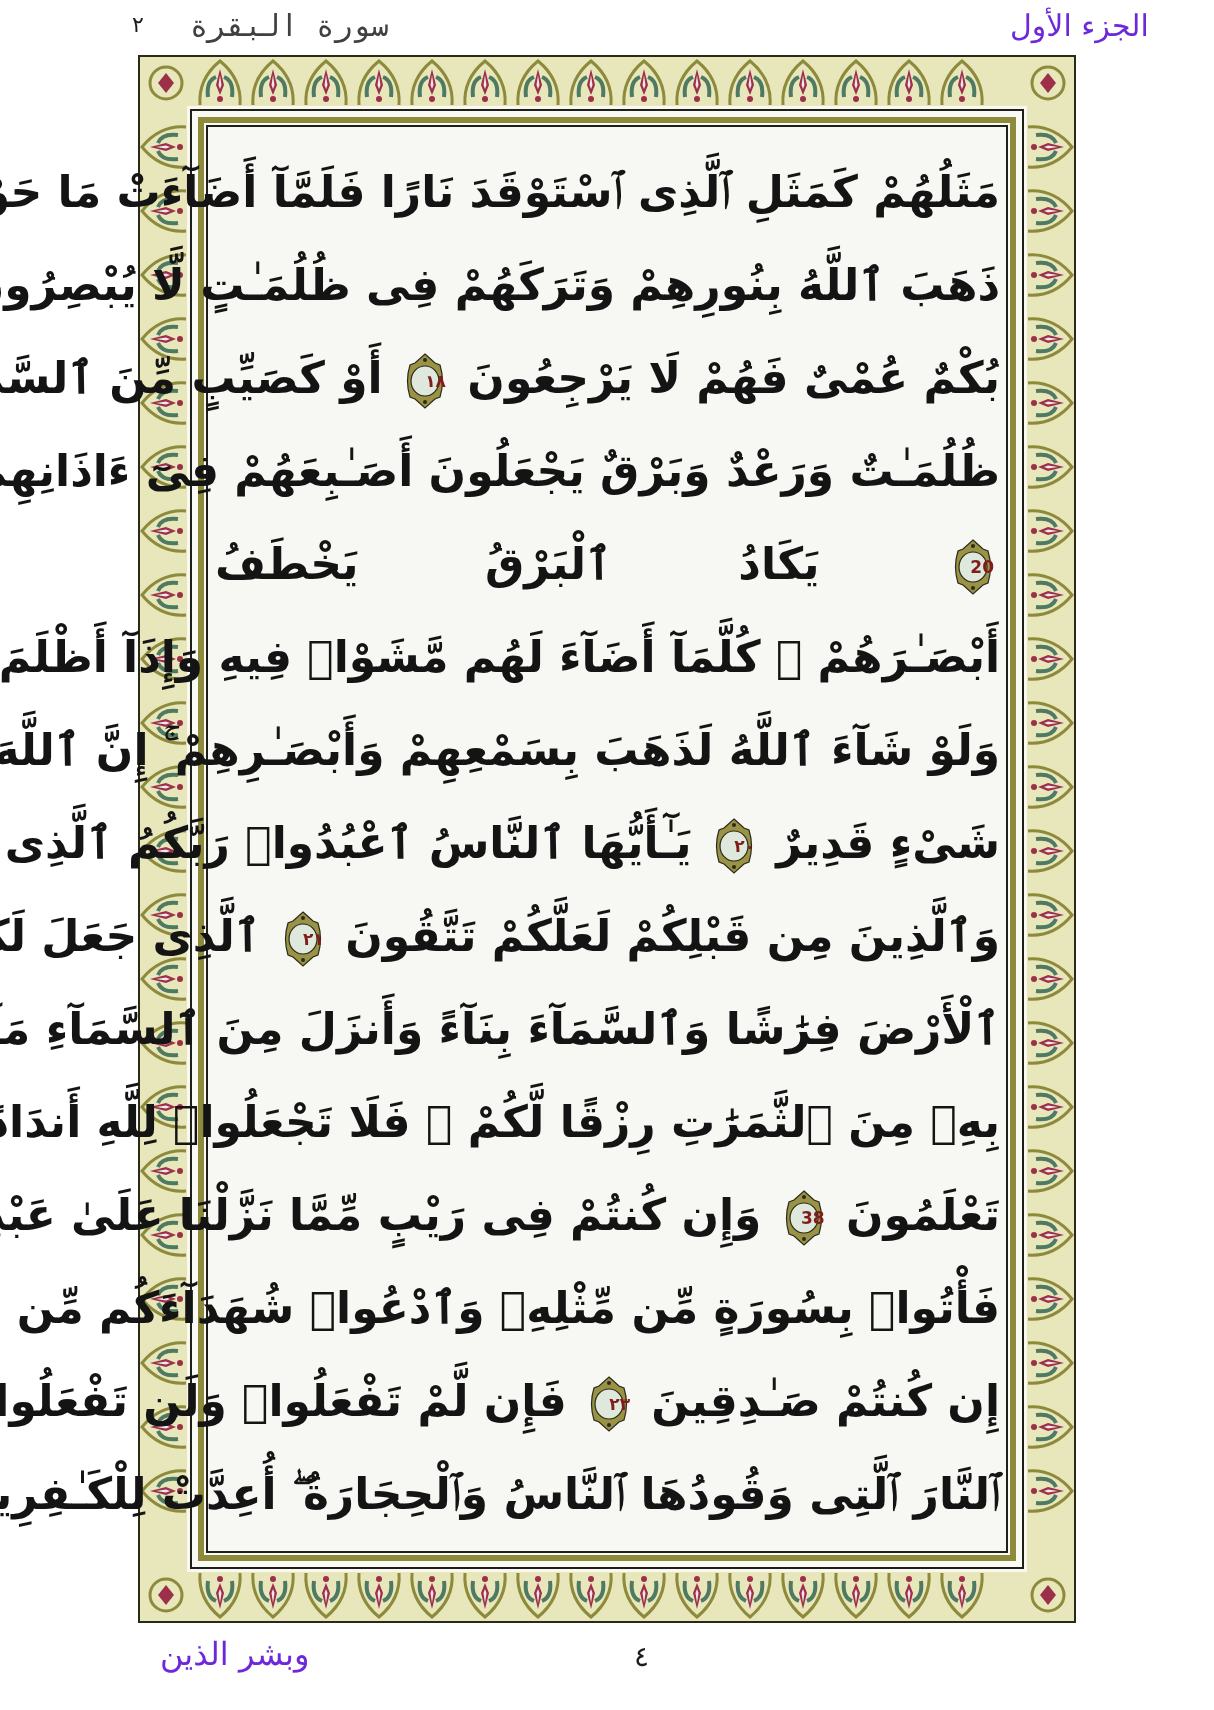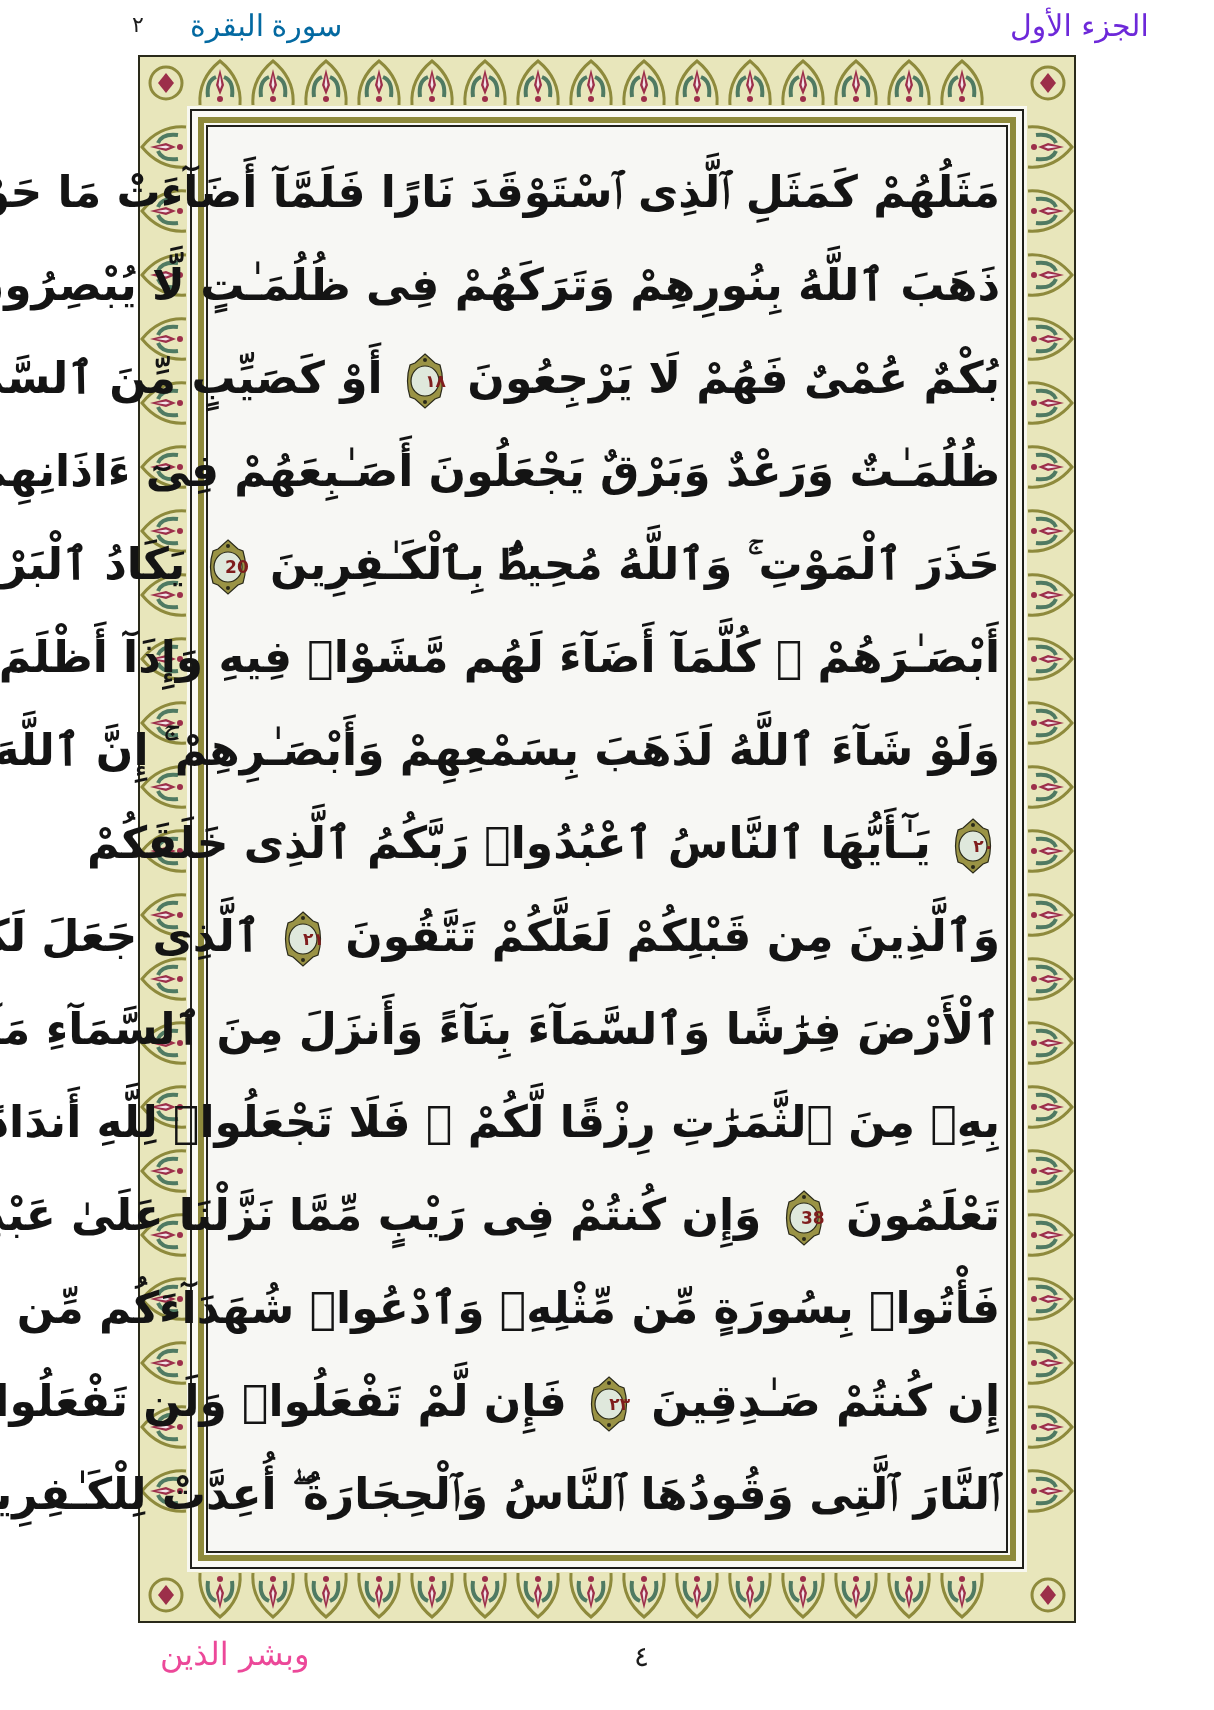--- a/index.html
+++ b/index.html
@@ -11,22 +11,22 @@
       font-family: "DejaVu Sans", sans-serif;
     }
     .header-juz {
       position: absolute; top: 8px; left: 1010px;
       font-family: "DejaVu Serif", serif;
       font-size: 30px; color: #6d28d9;
       direction: rtl;
     }
     .header-surah {
       position: absolute; top: 8px; left: 190px;
-      font-family: Liberation Serif, serif;
-      font-size: 30px; color: #0369a1;
+      font-family: Liberation Mono, monospace;
+      font-size: 30px; color: #404040;
       direction: rtl;
     }
     .header-surah-num {
       position: absolute; top: 12px; left: 132px;
       font-family: "DejaVu Serif", serif;
       font-size: 22px; color: #1c1c1c;
     }
     .frame-outer {
       position: absolute;
       left: 138px; top: 55px;
@@ -96,21 +96,21 @@
       text-align: center;
       font-family: "DejaVu Sans", sans-serif;
       font-size: 17px; font-weight: bold;
       line-height: 28px;
       color: #7f1d1d;
       direction: rtl;
     }
     .footer-catchword {
       position: absolute; top: 1635px; left: 160px;
       font-family: "DejaVu Serif", serif;
-      font-size: 32px; color: #ec4899;
+      font-size: 32px; color: #6d28d9;
       direction: rtl;
     }
     .footer-page {
       position: absolute; top: 1640px; left: 634px;
       font-family: "DejaVu Serif", serif;
       font-size: 28px; color: #1c1c1c;
     }
   </style>
 </head>
 <body>
@@ -656,29 +656,29 @@
 <div class="text-panel" id="text-panel">
     <div class="verse-line" style="top: 22px;"><span>مَثَلُهُمْ كَمَثَلِ ٱلَّذِى ٱسْتَوْقَدَ نَارًا فَلَمَّآ أَضَآءَتْ مَا حَوْلَهُۥ</span> </div>
     <div class="verse-line" style="top: 115px;"><span>ذَهَبَ ٱللَّهُ بِنُورِهِمْ وَتَرَكَهُمْ فِى ظُلُمَـٰتٍ لَّا يُبْصِرُونَ</span>   </div>
     <div class="verse-line" style="top: 208px;"><span>بُكْمٌ عُمْىٌ فَهُمْ لَا يَرْجِعُونَ</span> <span class="ayah-marker"><svg width="42" height="56" viewBox="0 0 42 56">
           <path d="M21 1 L31 10 L36 12 Q41 28 36 44 L31 46 L21 55 L11 46 L6 44 Q1 28 6 12 L11 10 Z" fill="#9a9345" stroke="#2a2a1a" stroke-width="1.2"></path>
           <ellipse cx="21" cy="28" rx="14" ry="15" fill="#dfe8dc" stroke="#2a2a1a" stroke-width="1.2"></ellipse>
           <circle cx="21" cy="7" r="2" fill="#2a2a1a"></circle>
           <circle cx="21" cy="49" r="2" fill="#2a2a1a"></circle>
         </svg><span class="ayah-num">١٨</span></span> <span>أَوْ كَصَيِّبٍ مِّنَ ٱلسَّمَآءِ فِيهِ</span> </div>
     <div class="verse-line" style="top: 301px;"><span>ظُلُمَـٰتٌ وَرَعْدٌ وَبَرْقٌ يَجْعَلُونَ أَصَـٰبِعَهُمْ فِىٓ ءَاذَانِهِم مِّنَ ٱلصَّوَٰعِقِ</span> </div>
-    <div class="verse-line" style="top: 394px;"><span>حَذَرَ ٱلْمَوْتِ ۚ وَٱللَّهُ مُحِيطٌۢ بِٱلْكَـٰفِرِينَ</span> <span class="ayah-marker"><svg width="42" height="56" viewBox="0 0 42 56">
+    <div class="verse-line" style="top: 394px;"> <span class="ayah-marker"><svg width="42" height="56" viewBox="0 0 42 56">
           <path d="M21 1 L31 10 L36 12 Q41 28 36 44 L31 46 L21 55 L11 46 L6 44 Q1 28 6 12 L11 10 Z" fill="#9a9345" stroke="#2a2a1a" stroke-width="1.2"></path>
           <ellipse cx="21" cy="28" rx="14" ry="15" fill="#dfe8dc" stroke="#2a2a1a" stroke-width="1.2"></ellipse>
           <circle cx="21" cy="7" r="2" fill="#2a2a1a"></circle>
           <circle cx="21" cy="49" r="2" fill="#2a2a1a"></circle>
         </svg><span class="ayah-num">20</span></span> <span>يَكَادُ ٱلْبَرْقُ يَخْطَفُ</span> </div>
     <div class="verse-line" style="top: 487px;"><span>أَبْصَـٰرَهُمْ ۖ كُلَّمَآ أَضَآءَ لَهُم مَّشَوْا۟ فِيهِ وَإِذَآ أَظْلَمَ عَلَيْهِمْ قَامُوا۟ ۚ</span> </div>
     <div class="verse-line" style="top: 580px;"><span>وَلَوْ شَآءَ ٱللَّهُ لَذَهَبَ بِسَمْعِهِمْ وَأَبْصَـٰرِهِمْ ۚ إِنَّ ٱللَّهَ عَلَىٰ كُلِّ</span> </div>
-    <div class="verse-line" style="top: 673px;"> <span class="ayah-marker"><svg width="42" height="56" viewBox="0 0 42 56">
+    <div class="verse-line" style="top: 673px;"><span>شَىْءٍ قَدِيرٌ</span> <span class="ayah-marker"><svg width="42" height="56" viewBox="0 0 42 56">
           <path d="M21 1 L31 10 L36 12 Q41 28 36 44 L31 46 L21 55 L11 46 L6 44 Q1 28 6 12 L11 10 Z" fill="#9a9345" stroke="#2a2a1a" stroke-width="1.2"></path>
           <ellipse cx="21" cy="28" rx="14" ry="15" fill="#dfe8dc" stroke="#2a2a1a" stroke-width="1.2"></ellipse>
           <circle cx="21" cy="7" r="2" fill="#2a2a1a"></circle>
           <circle cx="21" cy="49" r="2" fill="#2a2a1a"></circle>
         </svg><span class="ayah-num">٢٠</span></span> <span>يَـٰٓأَيُّهَا ٱلنَّاسُ ٱعْبُدُوا۟ رَبَّكُمُ ٱلَّذِى خَلَقَكُمْ</span> </div>
     <div class="verse-line" style="top: 766px;"><span>وَٱلَّذِينَ مِن قَبْلِكُمْ لَعَلَّكُمْ تَتَّقُونَ</span> <span class="ayah-marker"><svg width="42" height="56" viewBox="0 0 42 56">
           <path d="M21 1 L31 10 L36 12 Q41 28 36 44 L31 46 L21 55 L11 46 L6 44 Q1 28 6 12 L11 10 Z" fill="#9a9345" stroke="#2a2a1a" stroke-width="1.2"></path>
           <ellipse cx="21" cy="28" rx="14" ry="15" fill="#dfe8dc" stroke="#2a2a1a" stroke-width="1.2"></ellipse>
           <circle cx="21" cy="7" r="2" fill="#2a2a1a"></circle>
           <circle cx="21" cy="49" r="2" fill="#2a2a1a"></circle>

